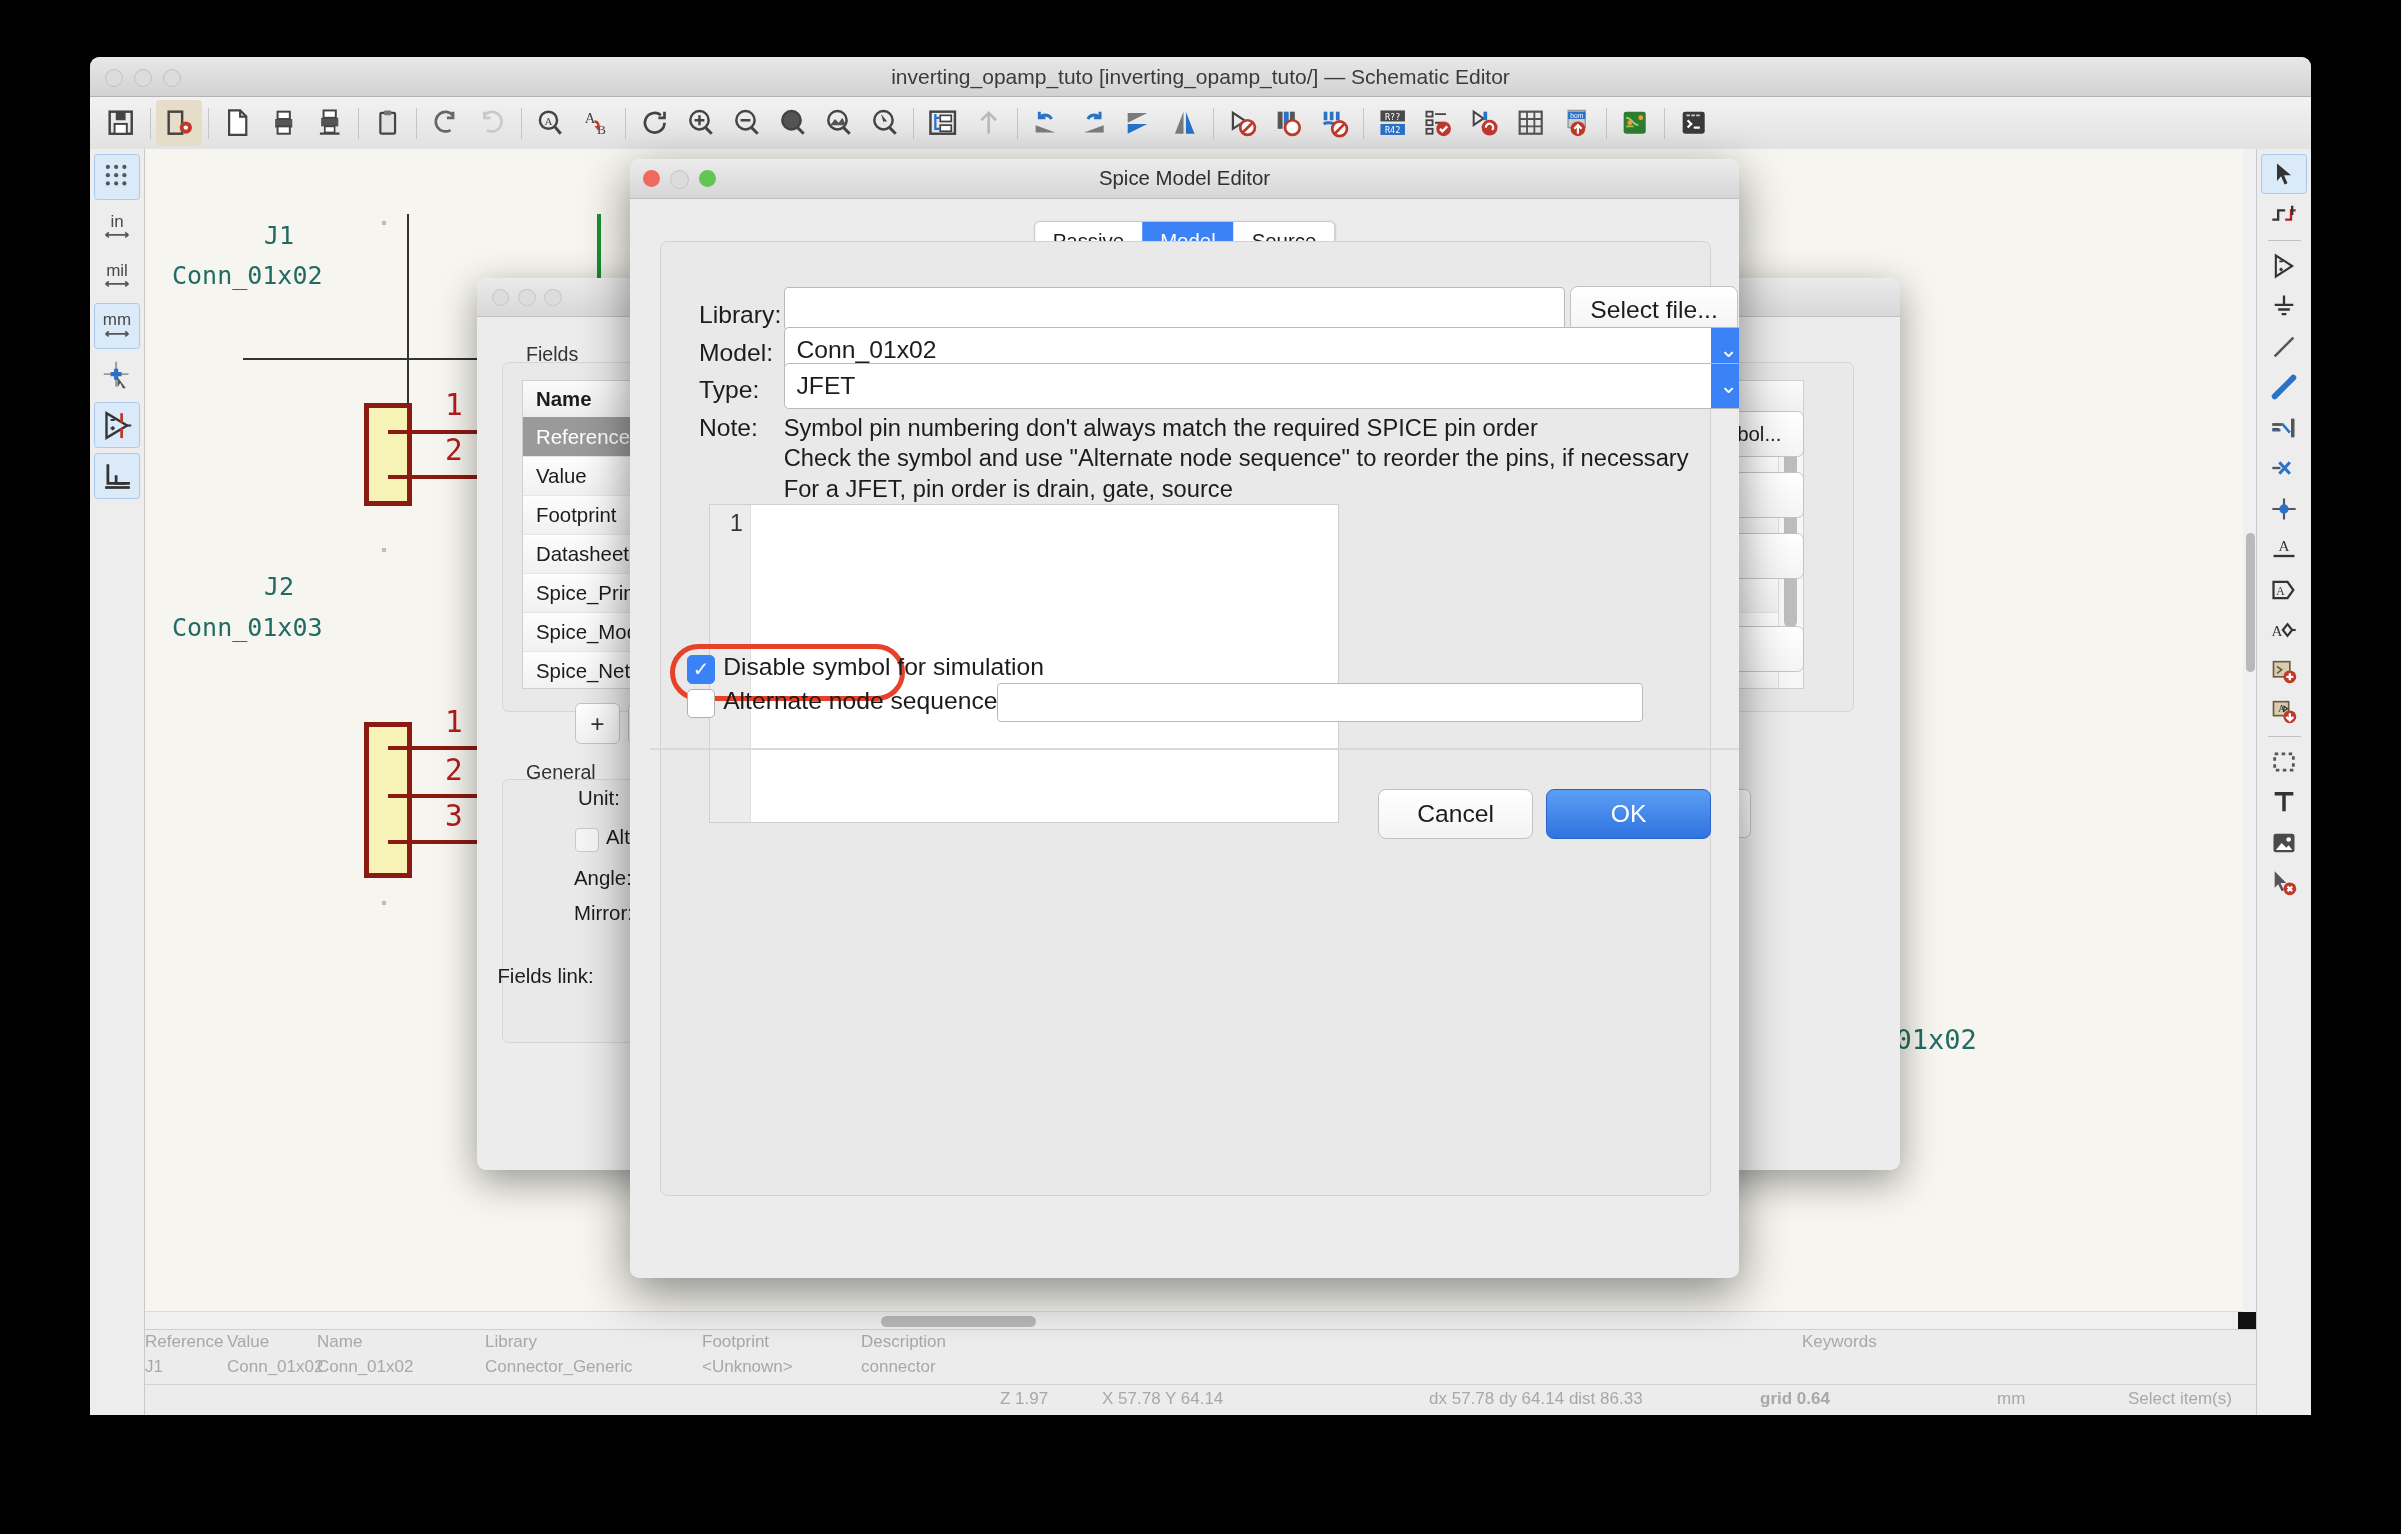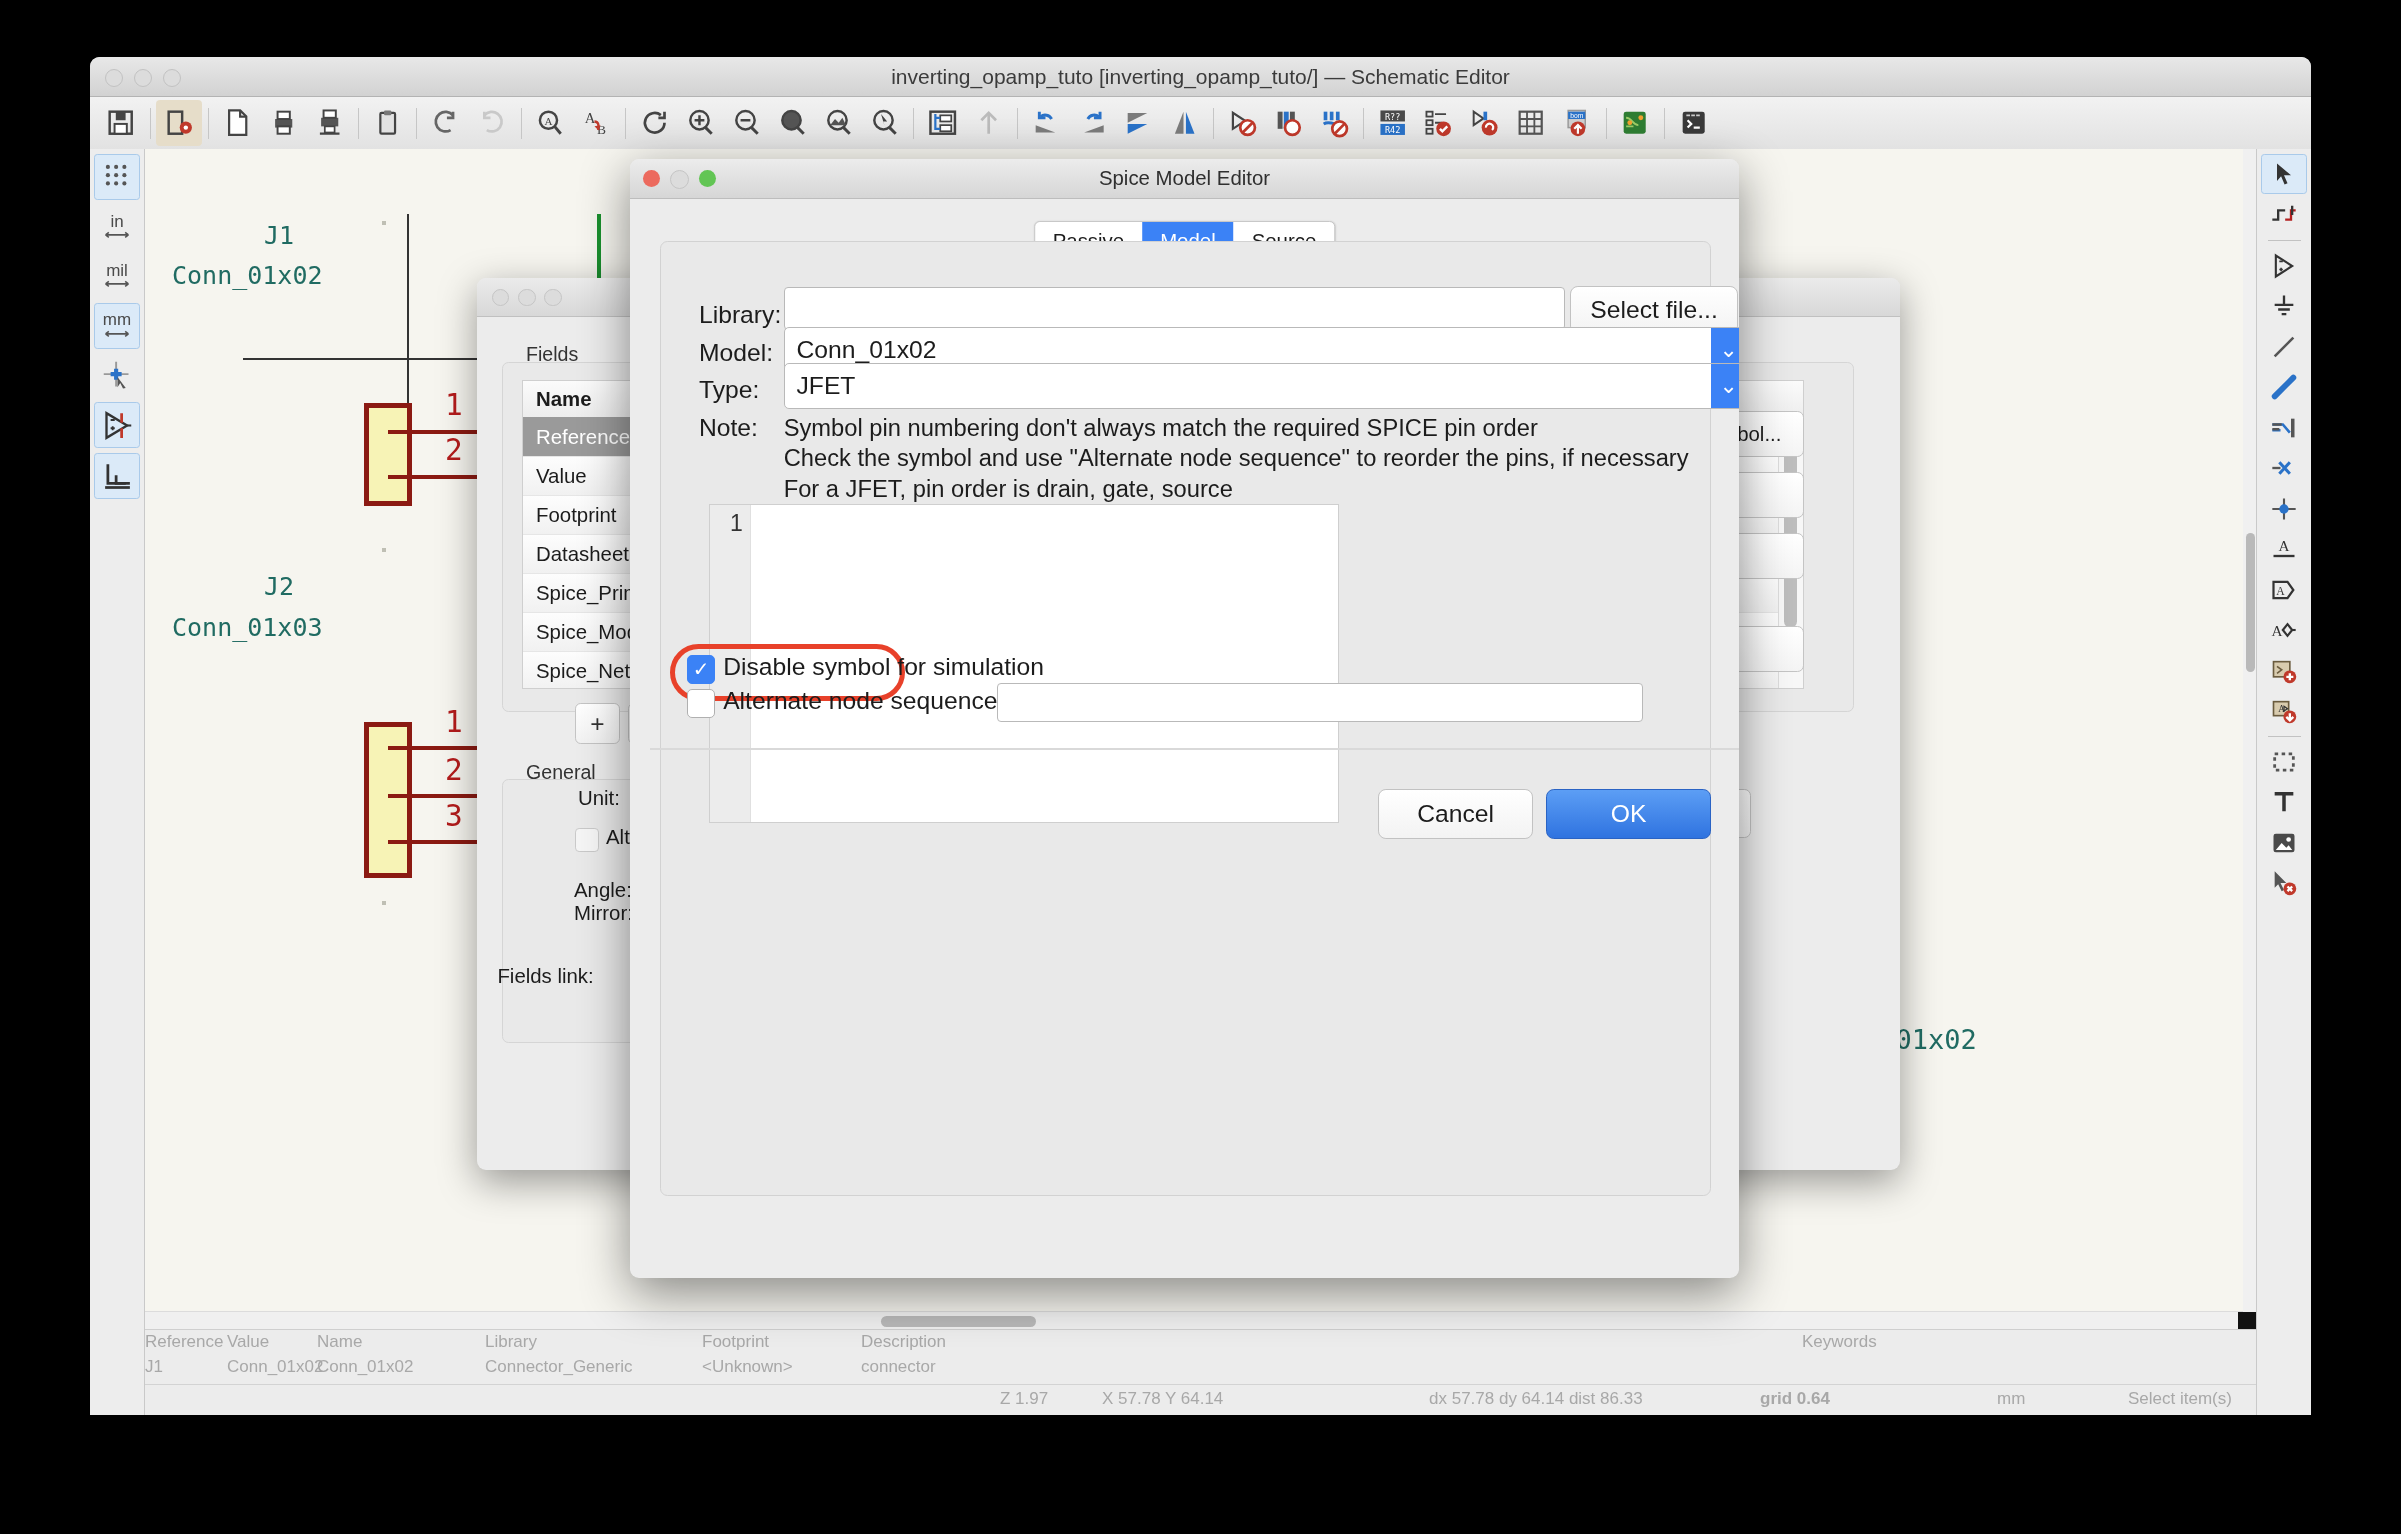--- a/index.html
+++ b/index.html
@@ -725,21 +725,21 @@
   </div>
 
   <div class="sq-btn" style="left:98px;top:425px;">+</div>
   <div class="sq-btn" style="left:151px;top:425px;">↑</div>
 
   <div class="grp-label" style="left:49px;top:483px;">General</div>
   <div class="grp-box" style="left:24.5px;top:501px;width:663px;height:262px;"></div>
   <div class="lab dim" style="left:101px;top:509px;">Unit:</div>
   <div class="cbx" style="left:98px;top:550px;opacity:.55;"></div>
   <div class="lab dim" style="left:129px;top:548px;">Alternate symbol (DeMorgan)</div>
-  <div class="lab" style="left:97px;top:589px;margin-top:12px;">Angle:</div>
+  <div class="lab" style="left:97px;top:589px;">Angle:</div>
   <div class="lab" style="left:97px;top:624px;">Mirror:</div>
 
   <div class="lab" style="left:20.4px;top:687px;">Fields link:</div>
 
   <div class="wbtn" style="left:1088px;top:133px;width:237px;height:44px;">Edit Library Symbol...</div>
   <div class="wbtn" style="left:1088px;top:194px;width:237px;height:44px;"></div>
   <div class="wbtn" style="left:1088px;top:255px;width:237px;height:44px;"></div>
   <div class="wbtn" style="left:1088px;top:348px;width:237px;height:44px;"></div>
   <div class="wbtn" style="left:1133px;top:511px;width:139px;height:47px;">OK</div>
 </div>

